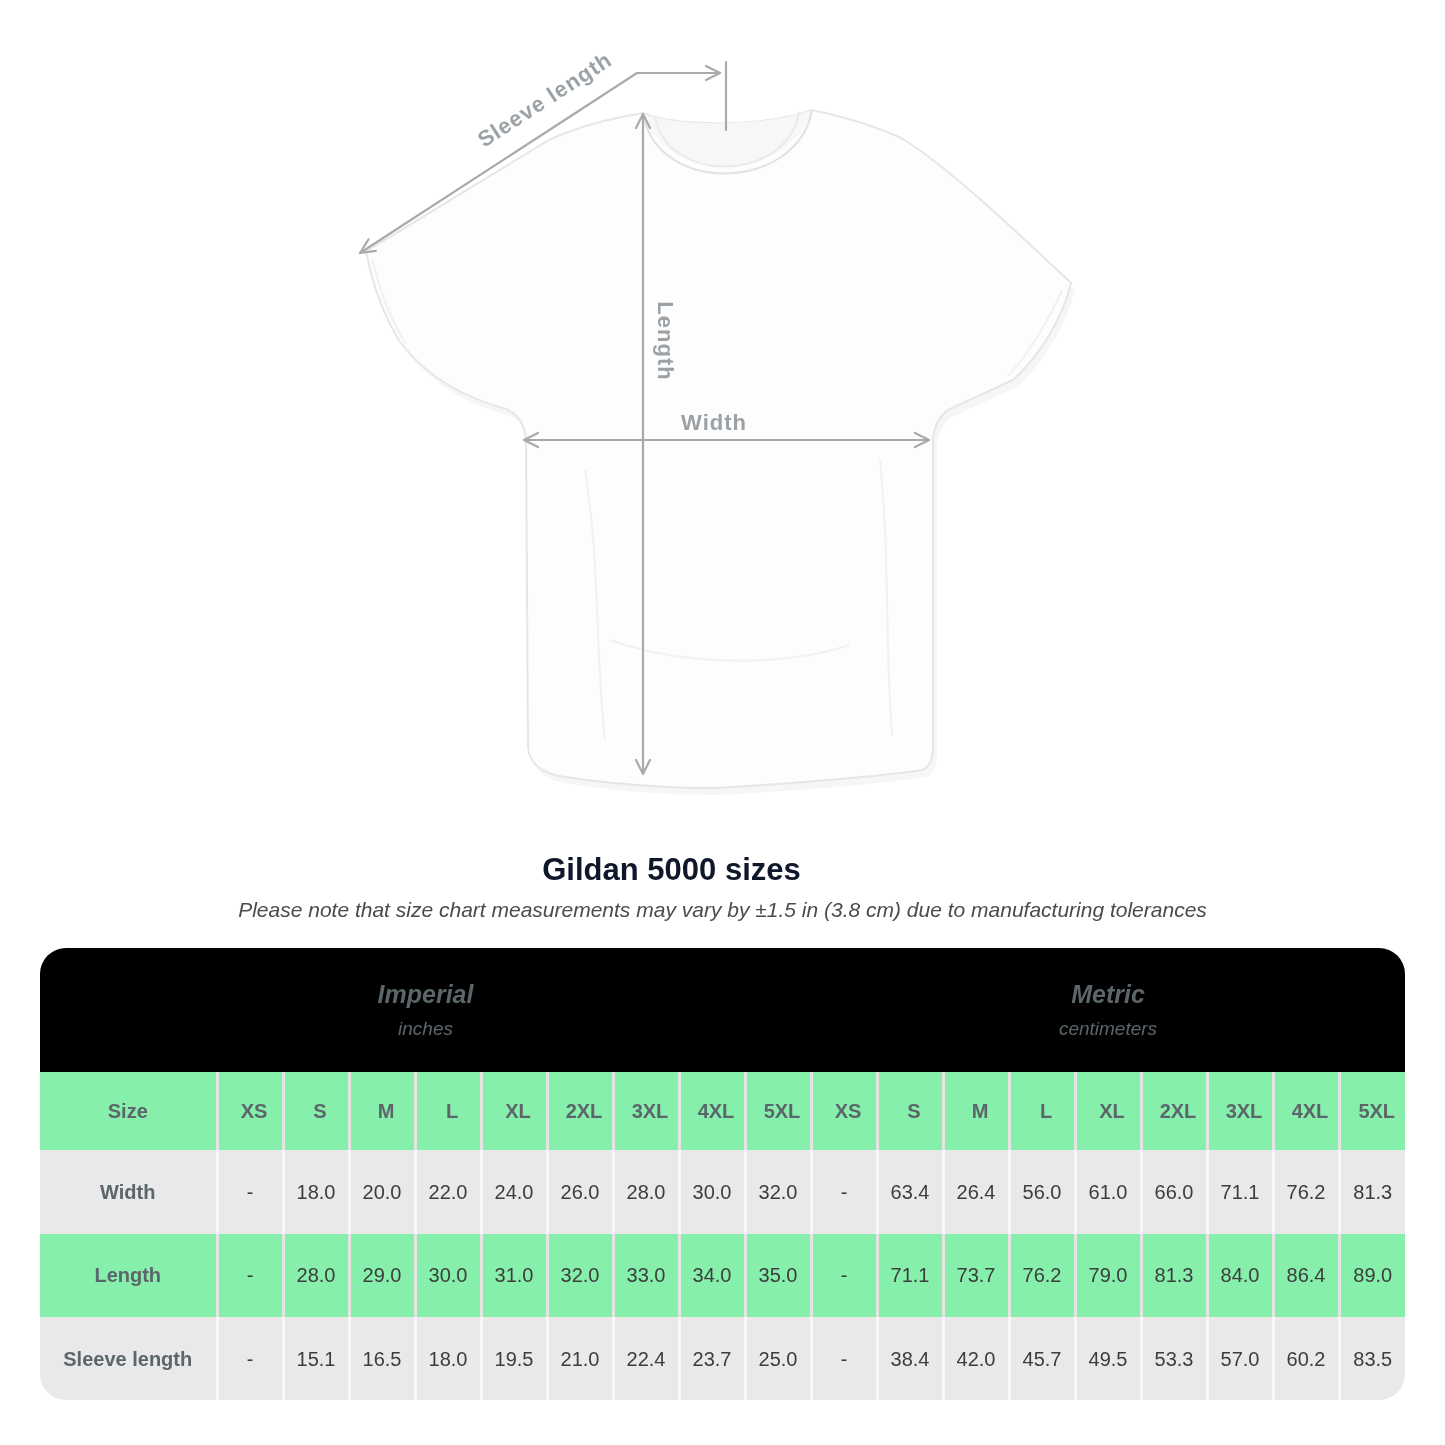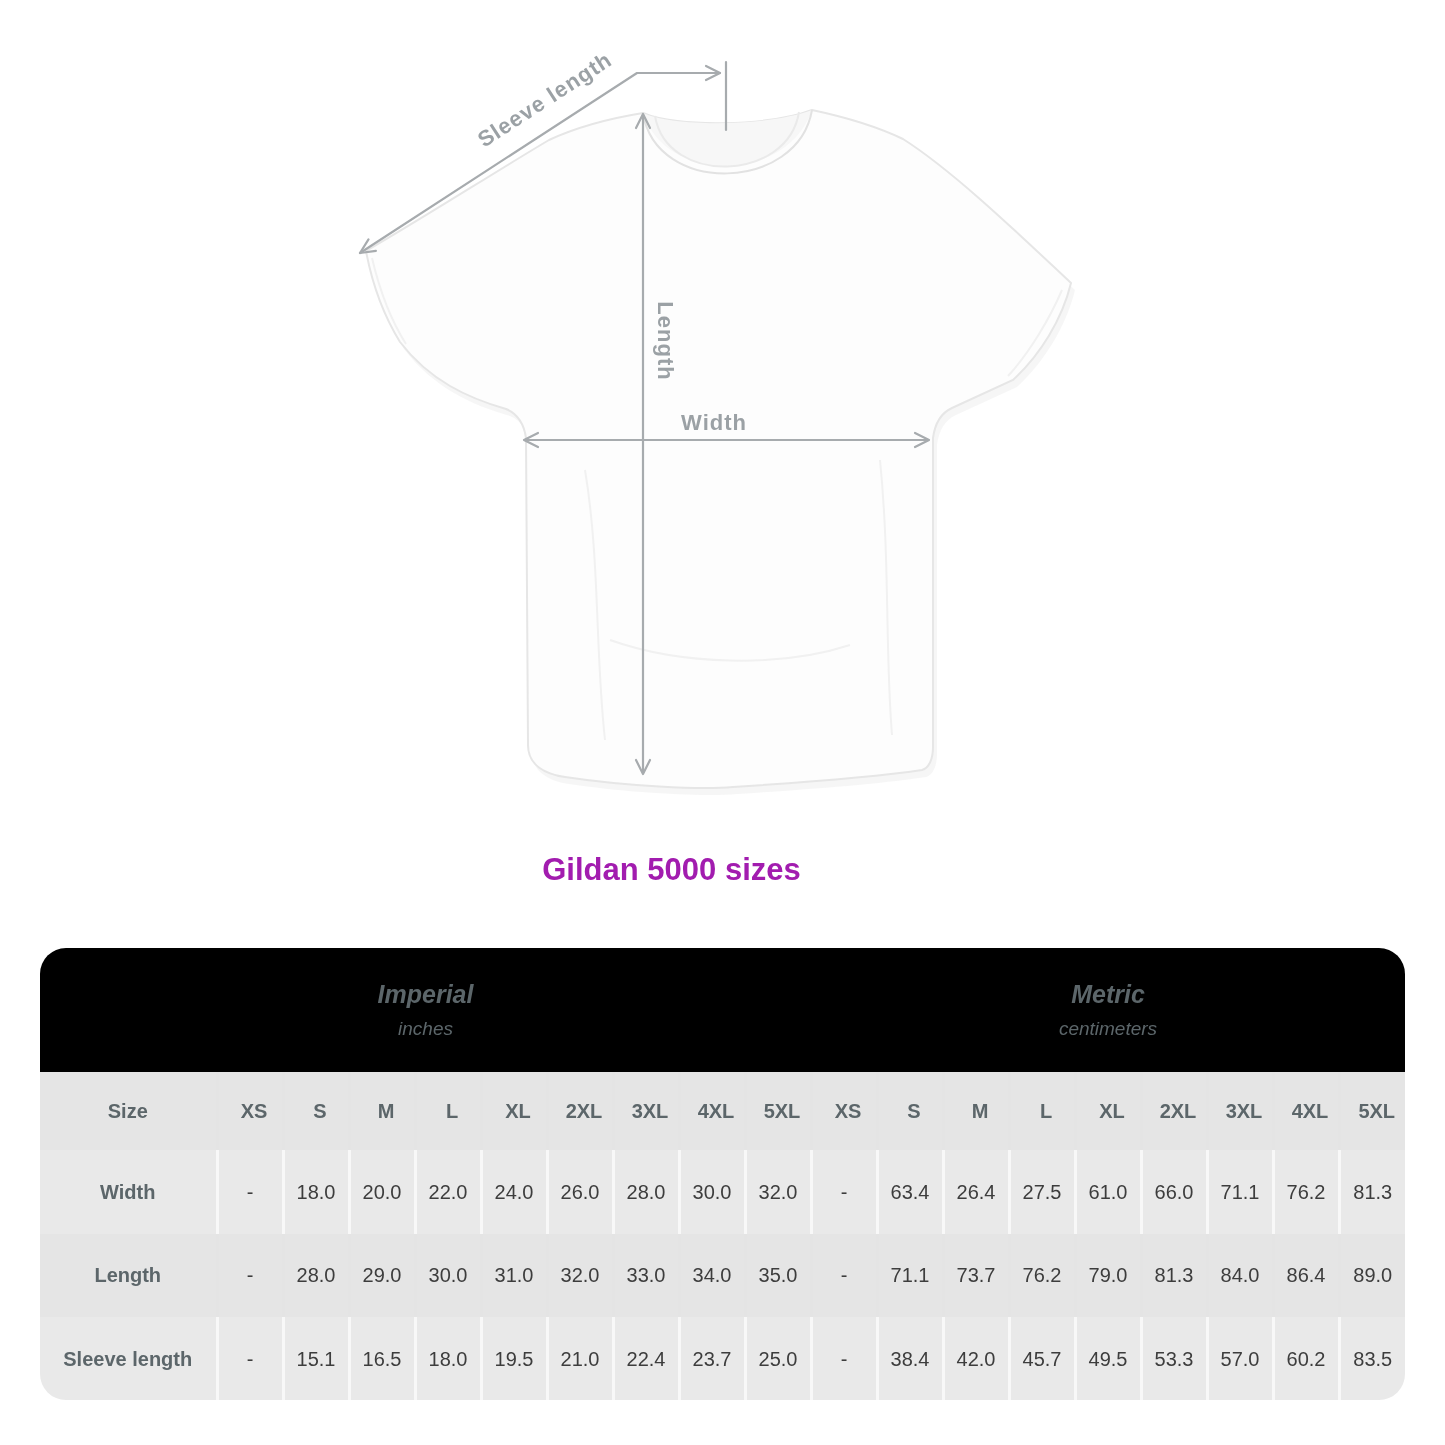--- a/index.html
+++ b/index.html
@@ -9,41 +9,41 @@
   
   .shirt-area{position:absolute;left:0;top:0;width:1445px;height:845px;}
   .shirt-area svg{position:absolute;left:0;top:0;}
   .diagram-label{position:absolute;font-weight:bold;font-size:22px;color:#9ba1a5;letter-spacing:1px;white-space:nowrap;}
   .lbl-sleeve{left:545px;top:100px;transform:translate(-50%,-50%) rotate(-33deg);}
   .lbl-length{left:665px;top:341px;transform:translate(-50%,-50%) rotate(90deg);}
   .lbl-width{left:714px;top:423px;transform:translate(-50%,-50%);}
 
   
   .title{position:absolute;left:0;top:852px;width:1343px;text-align:center;
-         font-size:31px;font-weight:bold;color:#a21caf;}
+         font-size:31px;font-weight:bold;color:#0f172a;}
   .subtitle{position:absolute;left:0;top:898px;width:1445px;text-align:center;
             font-style:italic;font-size:21px;color:#4b4b4b;}
 
   
   .table-wrap{position:absolute;left:40px;top:948px;width:1365px;height:452px;
               border-radius:26px;overflow:hidden;}
   table.size-table{width:100%;height:100%;border-collapse:collapse;table-layout:fixed;}
   .size-table td{text-align:center;vertical-align:middle;padding:0;}
 
   tr.band-row{height:124px;}
   tr.band-row td{background:#000000;}
   .unit-label{font-size:25px;font-weight:bold;font-style:italic;color:#5c666a;}
   .unit-sub{font-size:19px;font-style:italic;color:#5c666a;margin-top:9px;}
 
   tr.hdr-row{height:78px;}
   tr.row-w{height:84px;}
   tr.row-l{height:83px;}
   tr.row-s{height:84px;}
 
-  tr.white-row td{background:#e5e5e5;text-align:center;}
+  tr.white-row td{background:#86efac;text-align:center;}
   tr.gray-row td{background:#e9e9e9;}
 
   td.rowlabel{font-size:20px;font-weight:bold;color:#5c666a;}
   td.sz{border-left:3px solid #e4e4e4;}
   tr.gray-row td.sz{border-left-color:#f8f8f8;}
   td.szhead{font-size:20px;font-weight:bold;color:#5c666a;padding-left:8px;}
   td.val{font-size:20px;color:#3d3d3d;}
 </style>
 </head>
 <body>
@@ -108,20 +108,21 @@
         </g>
       </g>
     </svg>
 
     <div class="diagram-label lbl-sleeve">Sleeve length</div>
     <div class="diagram-label lbl-length">Length</div>
     <div class="diagram-label lbl-width">Width</div>
   </div>
 
   <div class="title">Gildan 5000 sizes</div>
+  <div class="subtitle">Please note that size chart measurements may vary by ±1.5 in (3.8 cm) due to manufacturing tolerances</div>
 
   <div class="table-wrap">
     <table class="size-table">
       <colgroup>
         <col style="width:177px">
         <col span="18">
       </colgroup>
       <tbody>
           <tr class="band-row">
         <td colspan="10">
@@ -161,21 +162,21 @@
         <td class="sz val">20.0</td>
         <td class="sz val">22.0</td>
         <td class="sz val">24.0</td>
         <td class="sz val">26.0</td>
         <td class="sz val">28.0</td>
         <td class="sz val">30.0</td>
         <td class="sz val">32.0</td>
         <td class="sz val">-</td>
         <td class="sz val">63.4</td>
         <td class="sz val">26.4</td>
-        <td class="sz val">27.5</td>
+        <td class="sz val">56.0</td>
         <td class="sz val">61.0</td>
         <td class="sz val">66.0</td>
         <td class="sz val">71.1</td>
         <td class="sz val">76.2</td>
         <td class="sz val">81.3</td>
       </tr>
       <tr class="row-l white-row">
         <td class="rowlabel">Length</td>
         <td class="sz val">-</td>
         <td class="sz val">28.0</td>

